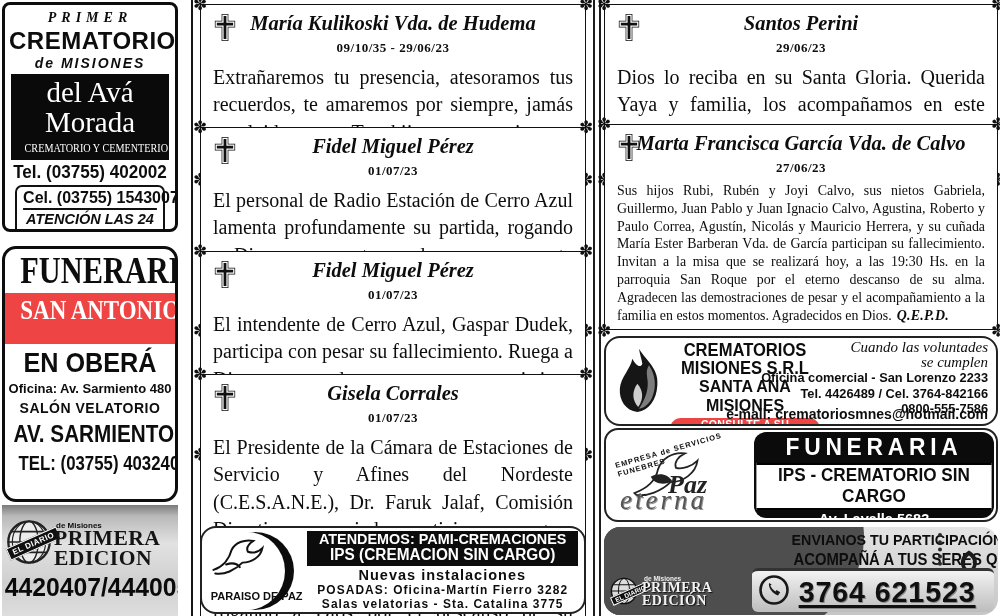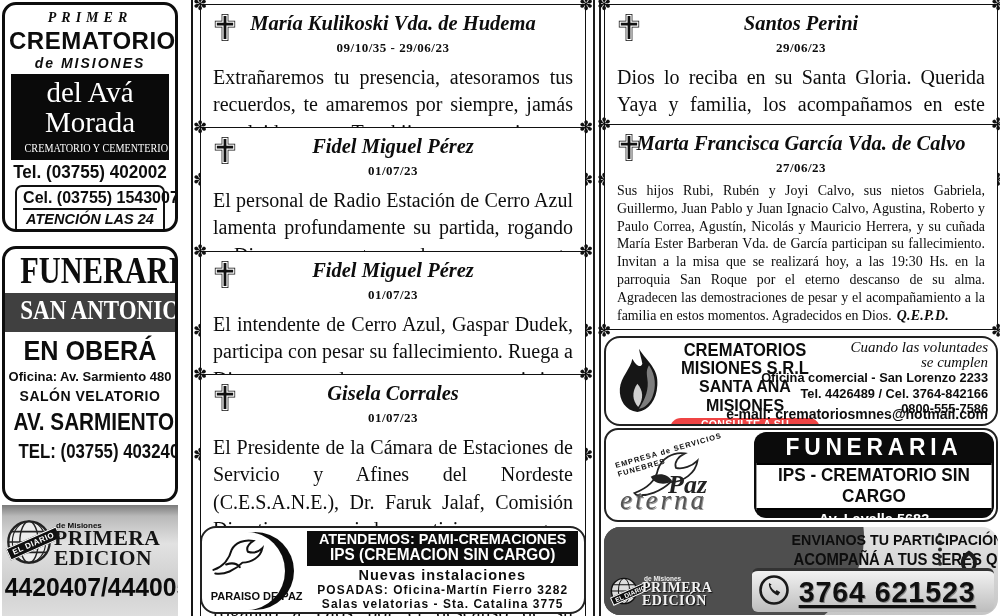--- a/index.html
+++ b/index.html
@@ -32,21 +32,21 @@
               margin-top:3px; }
   .obit-body{ margin-top:8px; font-size:20px; line-height:1.38; text-align:justify; }
   .obit-body .qepd{ font-style:italic; font-weight:bold; margin-left:5px; letter-spacing:.3px; }
   .obit.tight .obit-body{ font-size:13.9px; line-height:1.29; margin-top:6px; }
 
   
   .sx{ display:block; transform-origin:50% 50%; white-space:nowrap; }
 
   
   .ad-crema{ position:absolute; top:0; left:0; width:176px; height:230px;
-             border:3px solid #0d0d0d; border-radius:14px; padding:5px 4px; overflow:hidden;
+             border:3px solid #0d0d0d; border-radius:8px; padding:5px 4px; overflow:hidden;
              text-align:center; background:#fff; }
   .crema-primer{ font-family:"Liberation Serif", serif; font-style:italic; font-size:14px;
                  letter-spacing:5px; font-weight:bold; }
   .crema-name{ font-weight:900; font-size:24px; letter-spacing:.5px; margin-top:1px; }
   .crema-mis{ font-style:italic; font-size:14px; letter-spacing:2px; font-weight:bold; }
   .crema-panel{ background:#0a0a0a; color:#fff; margin:3px 2px 2px; padding:3px 2px 4px; }
   .crema-morada{ font-family:"Liberation Serif", serif; font-size:29px; line-height:1.04; }
   .crema-sub{ font-family:"Liberation Serif", serif; font-size:12px; margin-top:4px;
               transform:scaleX(.85); }
   .crema-tel{ font-weight:900; font-size:18px; margin-top:2px; transform:scaleX(.95); }
@@ -54,21 +54,21 @@
   .crema-cel{ font-weight:900; font-size:16.5px; border-bottom:2px solid #111;
               padding-bottom:1px; transform:scaleX(.97); }
   .crema-att{ font-weight:900; font-style:italic; font-size:14.5px; margin-top:1px; }
 
   
   .ad-fsa{ position:absolute; top:244px; left:0; width:176px; height:256px;
            border:3px solid #0d0d0d; border-radius:14px; overflow:hidden; text-align:center;
            background:#fff; padding-top:3px; }
   .fsa-title{ font-family:"Liberation Serif", serif; font-weight:bold; font-size:37px;
               transform:scaleX(.82); line-height:1.05; }
-  .fsa-band{ background:#404040; color:#fff; margin-top:2px; padding:3px 0 8px; }
+  .fsa-band{ background:#ef4444; color:#fff; margin-top:2px; padding:3px 0 20px; }
   .fsa-name{ font-family:"Liberation Serif", serif; font-weight:bold; font-size:28px;
              transform:scaleX(.82); line-height:1; }
   .fsa-obera{ font-weight:900; font-size:28px; transform:scaleX(.9); margin-top:3px; }
   .fsa-ofi{ font-weight:700; font-size:13px; margin-top:2px; }
   .fsa-salon{ font-weight:900; font-size:14px; letter-spacing:.5px; margin-top:4px; }
   .fsa-av{ font-weight:900; font-size:23px; transform:scaleX(.9); margin-top:5px; }
   .fsa-tel{ font-weight:900; font-size:20px; transform:scaleX(.84); margin-top:4px; }
 
   
   .ad-diario{ position:absolute; top:503px; left:0; width:176px; height:111px; overflow:hidden;

